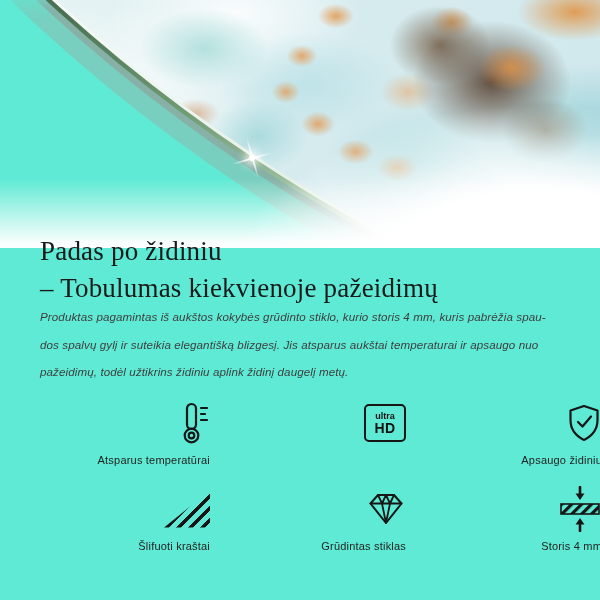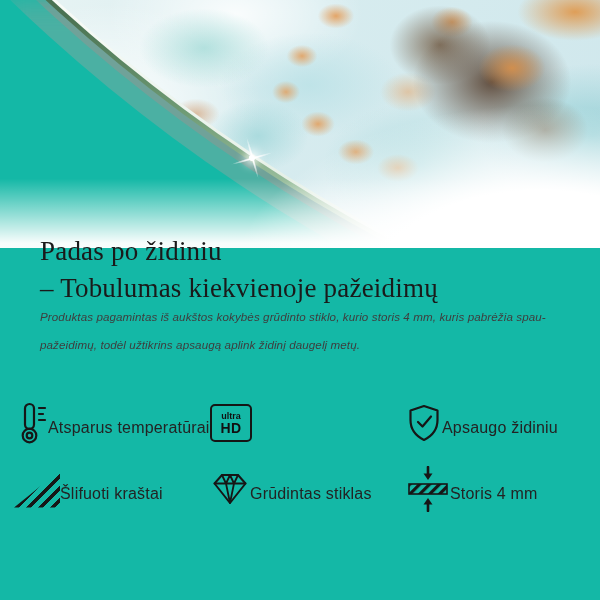--- a/index.html
+++ b/index.html
@@ -1,18 +1,18 @@
 <!DOCTYPE html>
 <html><head>
 <meta charset="utf-8">
 <style>
   html, body { margin: 0; padding: 0; background: #fff; }
   .page {
     position: relative; width: 600px; height: 600px;
-    background: #14b8a6; overflow: hidden;
+    background: #5eead4; overflow: hidden;
     font-family: "Liberation Sans", "DejaVu Sans", sans-serif;
     color: #222;
   }
 
   
   .hero { position: absolute; left: 0; top: 0; width: 600px; height: 248px; overflow: hidden; }
   .disc { position: absolute; inset: 0; }
   .shadow-far  { clip-path: circle(1630px at 1143px -1172px); background: rgba(165,162,158,.38); filter: blur(14px); }
   .shadow-near { clip-path: circle(1630px at 1150px -1190px); background: rgba(150,147,143,.5);  filter: blur(5px); }
   .bevel-green { clip-path: circle(1630px at 1153px -1196px);
@@ -76,23 +76,23 @@
     position: absolute; left: 40px; top: 303px;
     font-size: 11.6px; line-height: 27.5px; color: #3e3e3e; letter-spacing: .1px; font-style: italic;
   }
   .d-line { display: block; white-space: nowrap; }
 
   
   .features {
     position: absolute; left: 14px; top: 399px; width: 588px;
     display: grid; grid-template-columns: repeat(3, 196px); row-gap: 18px;
   }
-  .feature { display: flex; flex-direction: row; align-items: flex-start; }
+  .feature { display: flex; flex-direction: column; align-items: flex-end; }
   .icon-wrap { height: 48px; display: flex; align-items: center; justify-content: center; }
-  .f-label { margin-top: 22px; font-size: 16px; line-height: 13px; color: #232323; letter-spacing: .2px; }
+  .f-label { margin-top: 7px; font-size: 11px; line-height: 13px; color: #232323; letter-spacing: .2px; }
   .icon-stroke { stroke: #161616; fill: none; stroke-width: 2.2; stroke-linecap: round; stroke-linejoin: round; }
   .uhd-box {
     width: 38px; height: 34px; border: 2.5px solid #151515; border-radius: 5px;
     display: flex; flex-direction: column; align-items: center; justify-content: center;
     font-weight: 700; color: #111;
   }
   .uhd-top { font-size: 9px; line-height: 10px; }
   .uhd-bottom { font-size: 14px; line-height: 15px; letter-spacing: .3px; }
   .stripes-triangle {
     width: 46px; height: 37px;
@@ -115,21 +115,22 @@
     <div class="sparkle"></div>
   </div>
 
   <h1 class="title">
     <span class="t-line">Padas po židiniu</span>
     <span class="t-line">– Tobulumas kiekvienoje pažeidimų</span>
   </h1>
 
   <div class="desc">
     <span class="d-line">Produktas pagamintas iš aukštos kokybės grūdinto stiklo, kurio storis 4 mm, kuris pabrėžia spau-</span>
-    <span class="d-line">pažeidimų, todėl užtikrins apsaugą aplink židinį daugelį metų.</span>
+    <span class="d-line">dos spalvų gylį ir suteikia elegantišką blizgesį. Jis atsparus aukštai temperaturai ir apsaugo nuo</span>
+    <span class="d-line">pažeidimų, todėl užtikrins židiniu aplink židinį daugelį metų.</span>
   </div>
 
   <div class="features">
 
     <div class="feature">
       <div class="icon-wrap">
         <svg width="34" height="44" viewBox="0 0 32 44">
           <rect class="icon-stroke" x="10" y="3" width="9" height="25" rx="4.5"></rect>
           <circle class="icon-stroke" cx="14.5" cy="34.5" r="6.8"></circle>
           <circle class="icon-stroke" cx="14.5" cy="34.5" r="2.8"></circle>

